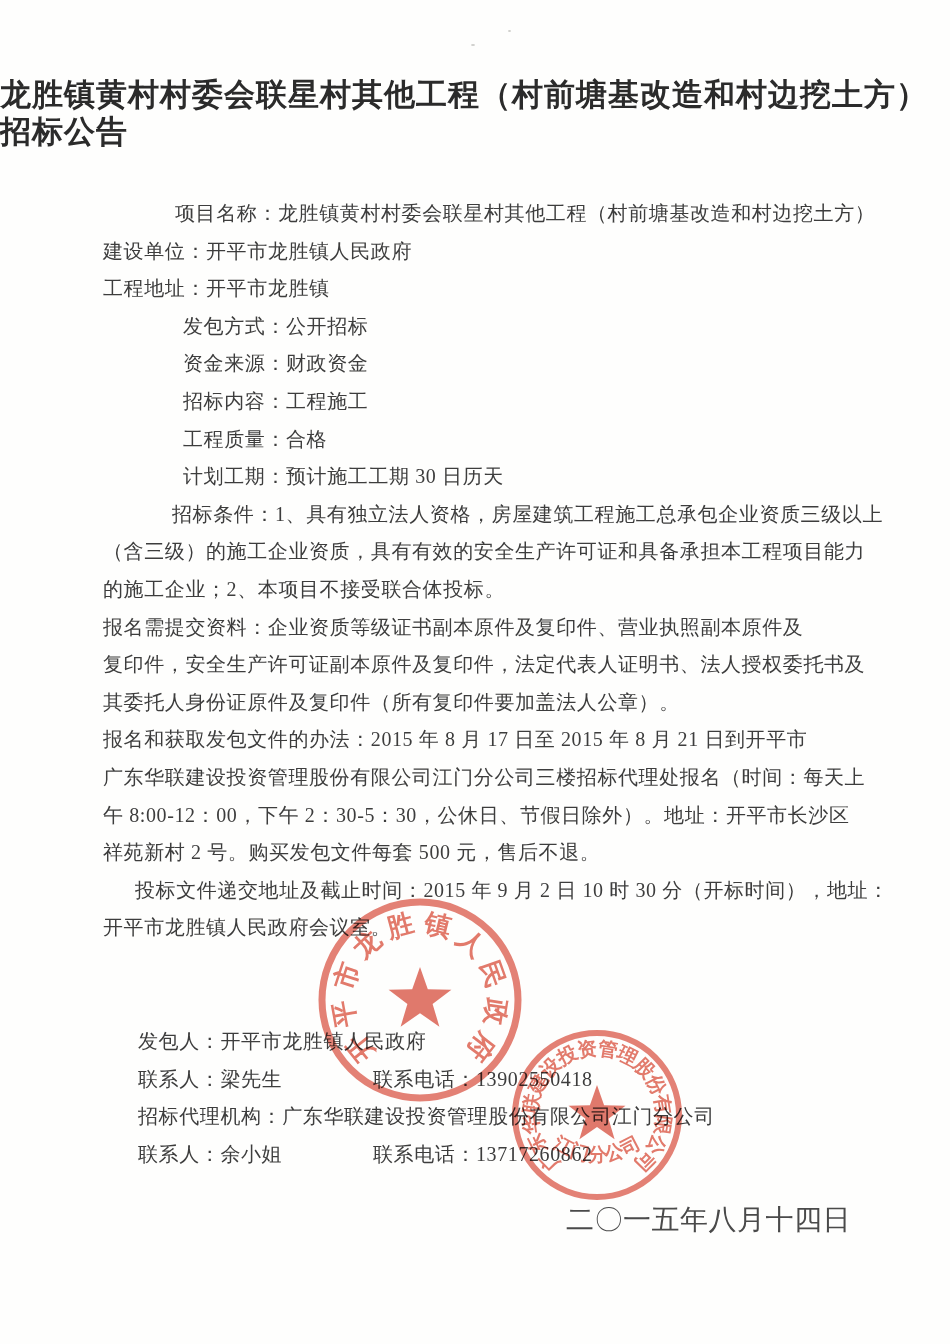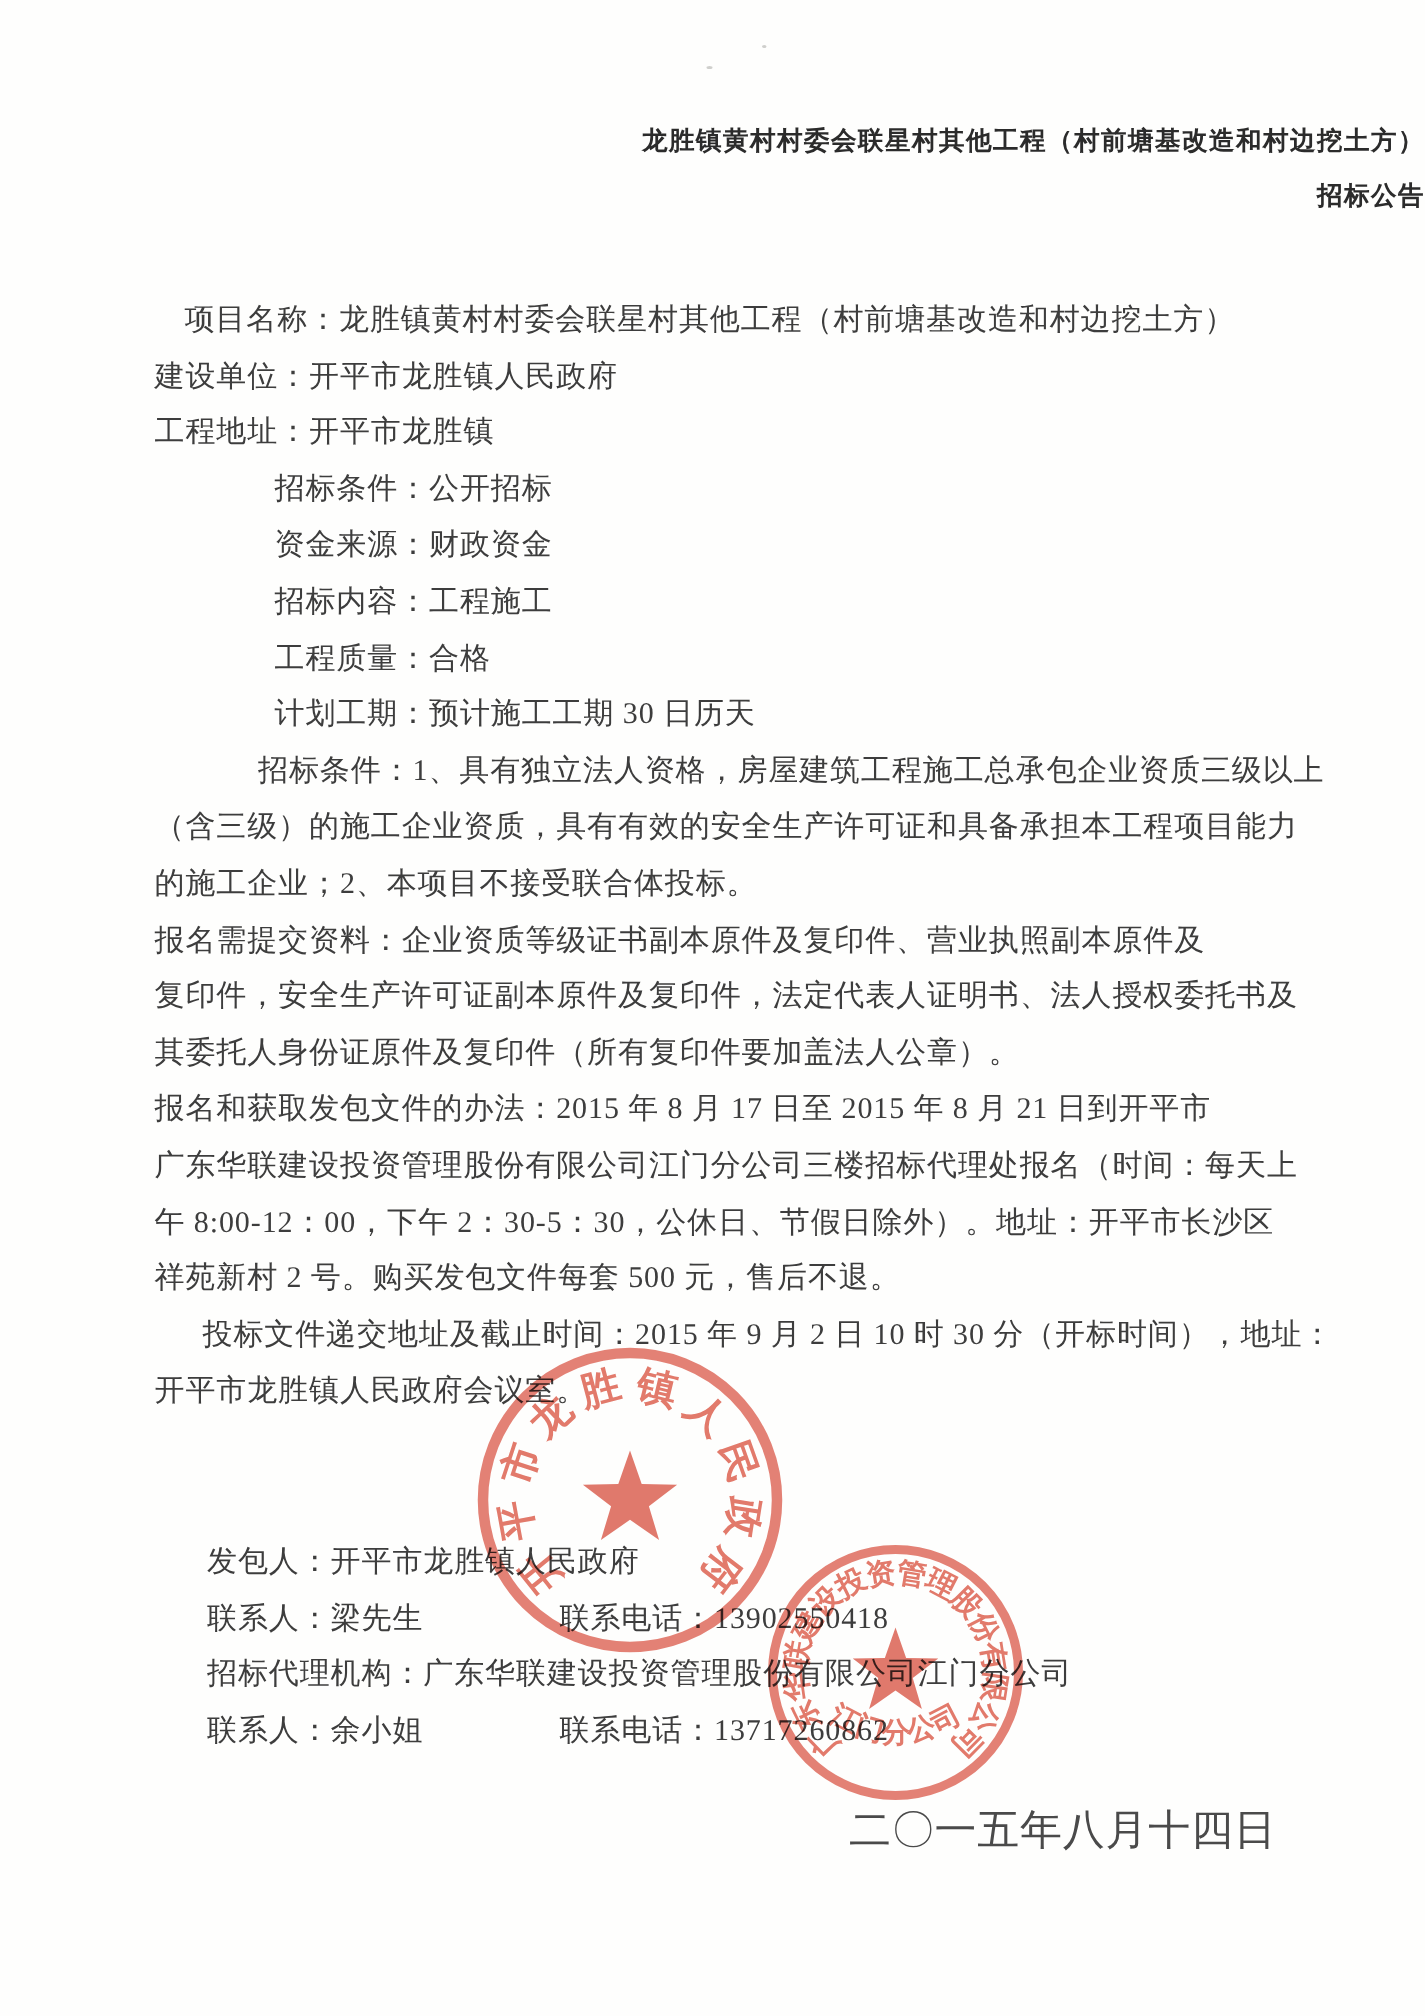--- a/index.html
+++ b/index.html
@@ -4,33 +4,33 @@
 <style>
   html,body{margin:0;padding:0;background:#ffffff;}
   .page{
     position:relative; width:950px; height:1344px; overflow:hidden;
     background:#fefefdFF; background:#fefefd;
     font-family:"Liberation Serif","DejaVu Serif",serif;
     color:#3d3d3d;
   }
   .title{
     position:absolute; top:76px; left:0; width:100%;
-    text-align:right; font-family:"DejaVu Sans","Liberation Sans",sans-serif;
-    font-weight:bold; font-size:17px; line-height:37px; color:#2b2b2b;
+    text-align:left; font-family:"DejaVu Sans","Liberation Sans",sans-serif;
+    font-weight:bold; font-size:31px; line-height:37px; color:#2b2b2b;
     letter-spacing:1px;
   }
   .body-lines{
     position:absolute; left:103px; top:195px; width:780px;
     font-size:20px; line-height:37.6px; letter-spacing:0.6px;
   }
   .line{white-space:nowrap;}
   .ind-0{margin-left:0;}
   .ind-1{margin-left:32px;text-align:right;}
   .ind-2{}
-  .ind-3{margin-left:20px;}
+  .ind-3{margin-left:72px;}
   .ind-4{}
   .ind-5{margin-left:80px;}
   .contacts{
     position:absolute; left:138px; top:1023px; width:640px;
     font-size:20px; line-height:37.5px; letter-spacing:0.6px;
   }
   .contact-row{position:relative; white-space:nowrap;}
   .contact-row .c1{position:absolute; left:235px; top:0;}
   .date-line{
     position:absolute; left:566px; top:1201px;
@@ -48,21 +48,21 @@
 
   <div class="title">
     <div>龙胜镇黄村村委会联星村其他工程（村前塘基改造和村边挖土方）</div>
     <div>招标公告</div>
   </div>
 
   <div class="body-lines" id="bodyLines">
       <div class="line ind-3">项目名称：龙胜镇黄村村委会联星村其他工程（村前塘基改造和村边挖土方）</div>
       <div class="line ind-2">建设单位：开平市龙胜镇人民政府</div>
       <div class="line ind-2">工程地址：开平市龙胜镇</div>
-      <div class="line ind-5">招标条件：公开招标</div>
+      <div class="line ind-5">发包方式：公开招标</div>
       <div class="line ind-5">资金来源：财政资金</div>
       <div class="line ind-5">招标内容：工程施工</div>
       <div class="line ind-5">工程质量：合格</div>
       <div class="line ind-5">计划工期：预计施工工期 30 日历天</div>
       <div class="line ind-1">招标条件：1、具有独立法人资格，房屋建筑工程施工总承包企业资质三级以上</div>
       <div class="line ind-0">（含三级）的施工企业资质，具有有效的安全生产许可证和具备承担本工程项目能力</div>
       <div class="line ind-0">的施工企业；2、本项目不接受联合体投标。</div>
       <div class="line ind-4">报名需提交资料：企业资质等级证书副本原件及复印件、营业执照副本原件及</div>
       <div class="line ind-0">复印件，安全生产许可证副本原件及复印件，法定代表人证明书、法人授权委托书及</div>
       <div class="line ind-0">其委托人身份证原件及复印件（所有复印件要加盖法人公章）。</div>

